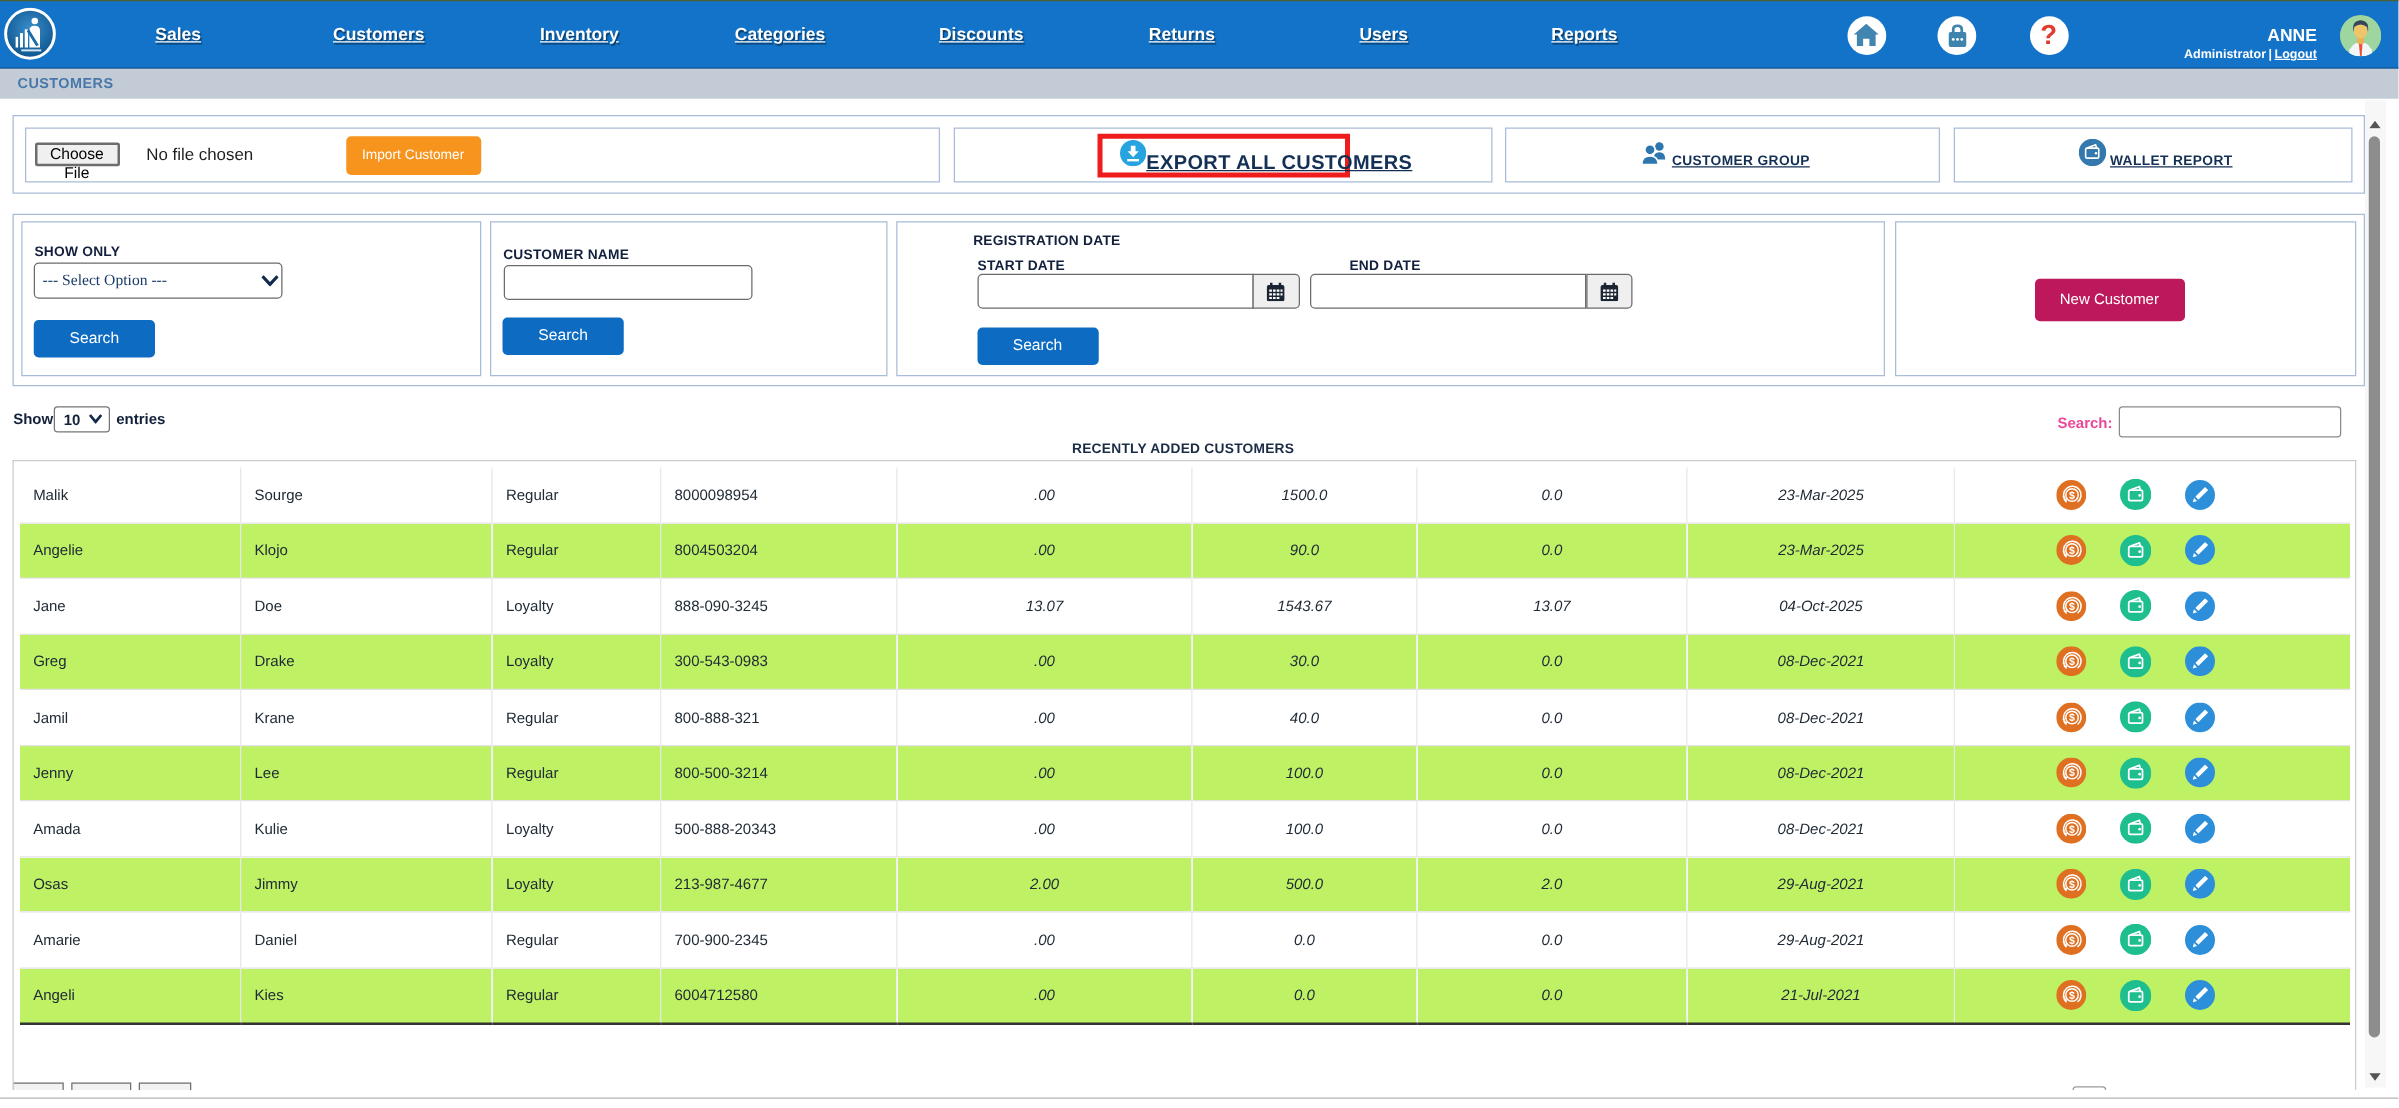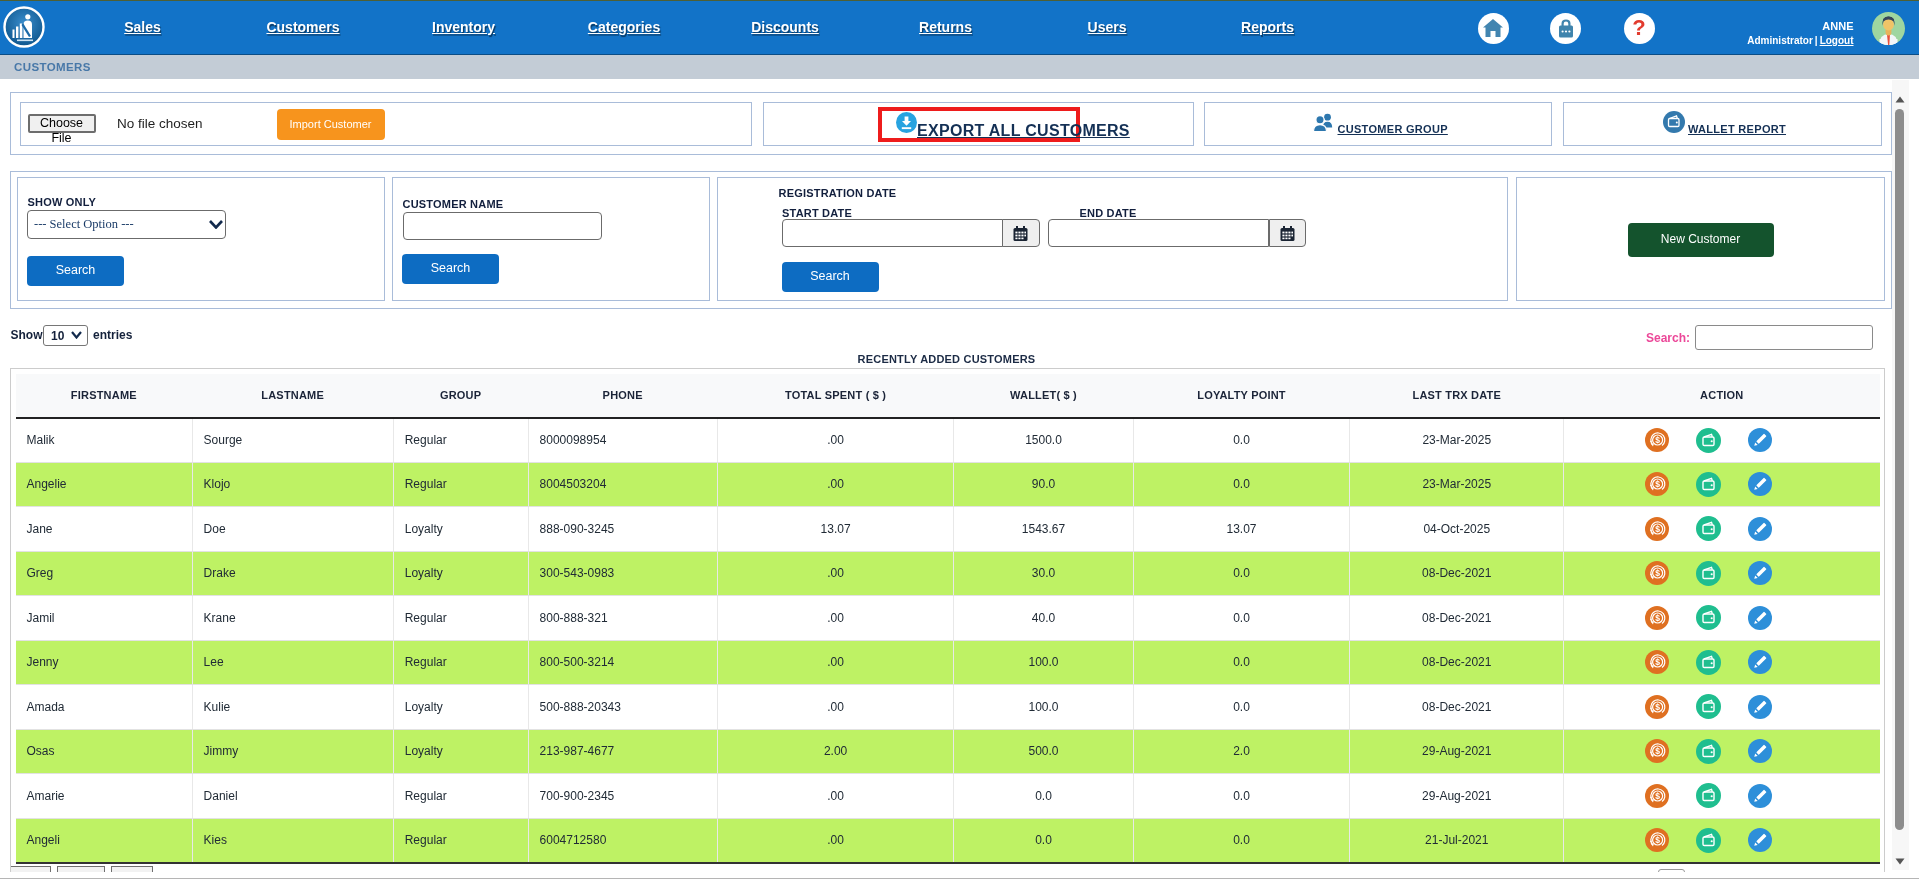--- a/index.html
+++ b/index.html
@@ -4,21 +4,21 @@
 <style>
 * { margin:0; padding:0; box-sizing:border-box; }
 html,body { width:1919px; height:886px; background:#fff; font-family:"Liberation Sans", sans-serif; overflow:hidden; }
 #page { position:relative; width:1919px; height:886px; overflow:hidden; background:#fff; }
 .abs { position:absolute; }
 
 #nav { left:0; top:0; width:1919px; height:55px; background:#1273c8; border-top:1px solid #4e5f33; border-bottom:1px solid #0b4d86; }
 .navitem { top:0; height:55px; line-height:55px; color:#fff; font-size:14px; font-weight:bold; transform:translateX(-50%); white-space:nowrap; text-decoration:underline; text-shadow:1px 1.5px 1px rgba(0,0,0,.5); }
 .navcirc { width:31px; height:31px; border-radius:50%; background:#fff; top:12.5px; }
 #userinfo { top:21px; right:65.5px; text-align:right; color:#fff; font-weight:bold; line-height:1; }
-#userinfo .l1 { font-size:11px; margin-bottom:4px; }
+#userinfo .l1 { font-size:14px; margin-bottom:4px; }
 #userinfo .l2 { font-size:10px; }
 
 #crumb { left:0; top:55px; width:1919px; height:24px; background:#c3ccd6; }
 #crumb span { position:absolute; left:14px; top:5.5px; font-size:11.5px; font-weight:bold; color:#4878a8; letter-spacing:.4px; }
 
 .card { border:1px solid #a9bcd9; background:#fff; }
 .ibox { border:1px solid #a9bcd9; background:#fff; }
 .lbl { font-size:11px; font-weight:bold; color:#121f3d; letter-spacing:.2px; white-space:nowrap; }
 .navy-link { font-weight:bold; font-size:16px; color:#143055; letter-spacing:.3px; text-decoration:underline; white-space:nowrap; }
 .btn { border-radius:4px; color:#fff; font-weight:normal; text-align:center; }
@@ -26,21 +26,21 @@
 .fake-input { border:1px solid #6b6b6b; border-radius:4px; background:#fff; }
 .addon { border:1px solid #6b6b6b; background:#efefef; border-radius:0 4px 4px 0; }
 
 #tctr { left:9.5px; top:367.5px; width:1875px; height:504px; border:1px solid #ccc; border-bottom:none; background:#fff; overflow:hidden; }
 #tbl { position:absolute; left:5px; top:5px; width:1864.5px; border-collapse:collapse; table-layout:fixed; }
 #tbl th { height:44px; background:#f8f9fa; border-bottom:2px solid #222; font-size:11px; font-weight:bold; color:#1b2438; text-align:center; letter-spacing:.2px; }
 #tbl td { height:44.5px; font-size:12px; color:#212b36; border-bottom:1px solid #e2e2e2; border-left:1px solid #e8e8e8; overflow:hidden; }
 #tbl td:first-child { border-left:none; }
 #tbl tr.even td { background:#bef264; }
 #tbl td.l { text-align:left; padding-left:11px; }
-#tbl td.c { text-align:center; }
+#tbl td.c { text-align:center;font-style:italic; }
 #tbl tr.last td { border-bottom:2px solid #333; }
 .aicons svg { vertical-align:middle; }
 .aicons { white-space:nowrap; text-align:center; } .aicons .sh { position:relative; left:-13.5px; display:inline-block; }
 .aicons .gap { display:inline-block; width:27px; }
 </style>
 </head>
 <body>
 <div id="page">
 
 <div class="abs" id="nav"></div>
@@ -198,21 +198,21 @@
         <rect x="5.4" y="8.6" width="2.1" height="1.8"></rect>
         <rect x="8.4" y="8.6" width="2.1" height="1.8"></rect>
         <rect x="11.4" y="8.6" width="1.6" height="1.8"></rect>
         <rect x="2.4" y="11.6" width="2.1" height="1.6"></rect>
         <rect x="5.4" y="11.6" width="2.1" height="1.6"></rect>
         <rect x="8.4" y="11.6" width="2.1" height="1.6"></rect>
       </g>
 </svg>
 <div class="abs btn btn-blue" style="left:781.5px;top:262px;width:97px;height:29.5px;line-height:29.5px;">Search</div>
 <div class="abs ibox" style="left:1515.5px;top:177px;width:369px;height:124px"></div>
-<div class="abs btn" style="left:1627.5px;top:223px;width:146px;height:33.5px;background:#14532d;font-size:12px;line-height:33.5px;">New Customer</div>
+<div class="abs btn" style="left:1627.5px;top:223px;width:120px;height:33.5px;background:#be185d;font-size:12px;line-height:33.5px;">New Customer</div>
 
 <div class="abs" style="left:10.5px;top:328px;font-size:12px;font-weight:bold;color:#14213b;">Show</div>
 <div class="abs" style="left:42.5px;top:324.5px;width:45px;height:21px;border:1px solid #767676;border-radius:3px;background:#fff;"></div>
 <div class="abs" style="left:51px;top:329px;font-size:12px;font-weight:bold;color:#14213b;">10</div>
 <svg class="abs" style="left:71px;top:331px" width="11" height="8" viewBox="0 0 11 8">
       <path d="M1 1 L5.5 6.5 L10 1" fill="none" stroke="#122a4d" stroke-width="2.2"></path>
     </svg>
 <div class="abs" style="left:93px;top:328px;font-size:12px;font-weight:bold;color:#14213b;">entries</div>
 <div class="abs" style="left:1646px;top:331px;font-size:12px;font-weight:bold;color:#ec4899;">Search:</div>
 <div class="abs" style="left:1694.5px;top:324.5px;width:178px;height:25.5px;border:1px solid #8a8a8a;border-radius:3px;background:#fff;"></div>
@@ -225,31 +225,20 @@
           <col style="width:201px">
           <col style="width:134.8px">
           <col style="width:189.1px">
           <col style="width:236.6px">
           <col style="width:179px">
           <col style="width:216.8px">
           <col style="width:213.5px">
           <col style="width:316.2px">
         </colgroup>
 <tbody>
-          <tr>
-            <th>FIRSTNAME</th>
-            <th>LASTNAME</th>
-            <th>GROUP</th>
-            <th>PHONE</th>
-            <th>TOTAL SPENT ( $ )</th>
-            <th>WALLET( $ )</th>
-            <th>LOYALTY POINT</th>
-            <th>LAST TRX DATE</th>
-            <th>ACTION</th>
-          </tr>
 <tr class="odd">
             <td class="l">Malik</td>
             <td class="l">Sourge</td>
             <td class="l">Regular</td>
             <td class="l">8000098954</td>
             <td class="c">.00</td>
             <td class="c">1500.0</td>
             <td class="c">0.0</td>
             <td class="c">23-Mar-2025</td>
             <td class="aicons"><span class="sh"><svg width="24" height="24" viewBox="0 0 24 24">

